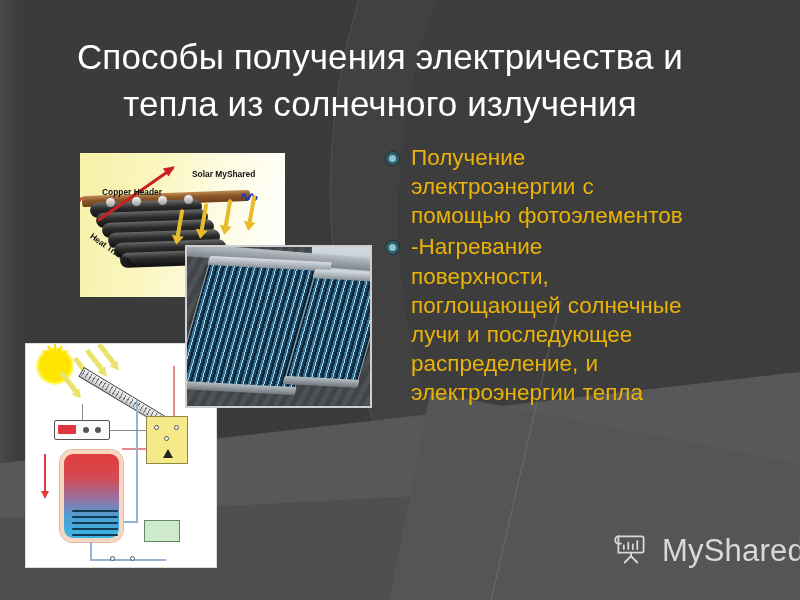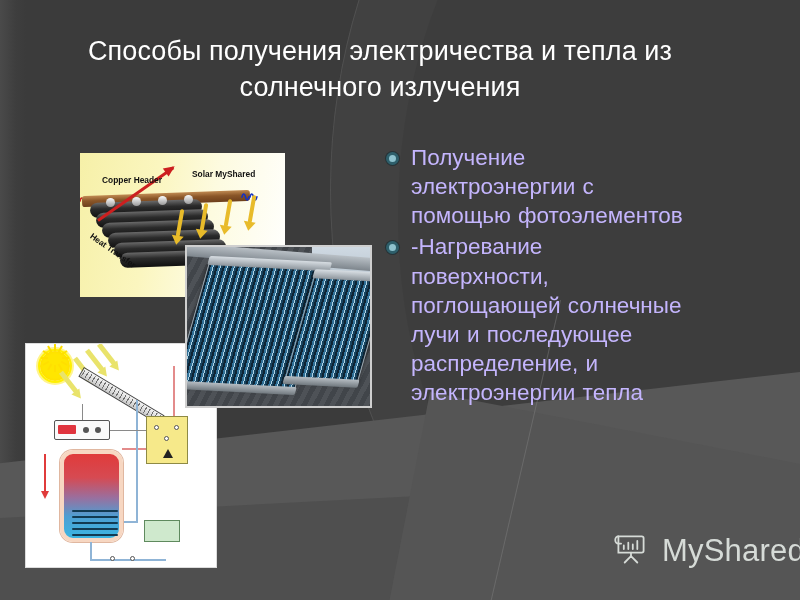--- a/index.html
+++ b/index.html
@@ -67,21 +67,21 @@
     background:rgba(130,130,130,.45);
     transform:rotate(13deg);
     transform-origin:top left;
   }
 
   
   #title {
     position:absolute; left:60px; top:34px; width:640px;
     text-align:center;
     color:#ffffff;
-    font-size:27px;
+    font-size:35px;
     line-height:1.33;
     letter-spacing:.1px;
     font-weight:400;
     z-index:30;
   }
 
   
   #bullets {
     position:absolute; left:386px; top:143px; width:300px;
     z-index:30;
@@ -93,21 +93,21 @@
   .bullet-marker {
     flex:0 0 auto;
     width:13px; height:13px;
     margin-top:9px; margin-right:12px;
     border-radius:50%;
     border:3px solid #2e5f6b;
     background:#8fc3cf;
     box-shadow:0 0 0 1px rgba(20,40,46,.6);
   }
   .bullet-text {
-    color:#c4b5fd;
+    color:#eab308;
     font-size:22.5px;
     line-height:1.295;
     font-weight:400;
     word-spacing:1px;
   }
 
   
   .shot { position:absolute; overflow:hidden; }
 
   
@@ -360,21 +360,21 @@
     <div class="cu-cap" style="left:78px; top:43px;"></div>
     <div class="cu-cap" style="left:104px;top:42px;"></div>
 
     <div class="arrow-y" style="left:98px;  top:56px; transform:rotate(10deg);"></div>
     <div class="arrow-y" style="left:122px; top:50px; transform:rotate(10deg);"></div>
     <div class="arrow-y" style="left:146px; top:46px; transform:rotate(10deg);"></div>
     <div class="arrow-y" style="left:170px; top:42px; transform:rotate(10deg);"></div>
 
     <div class="heat-arrow"></div>
 
-    <div class="lbl" style="left:22px; top:22px;">Copper Header</div>
+    <div class="lbl" style="left:22px; top:34px;">Copper Header</div>
     <div class="lbl" style="left:112px; top:16px;">Solar MyShared</div>
     <div class="lbl" style="left:14px; top:78px; transform:rotate(35deg); transform-origin:left top;">Heat Transfer</div>
   </div>
 
   <div class="shot" id="img-panels">
     <div id="ph-roof"></div>
     <div id="ph-sky"></div>
     <div id="ph-tree"></div>
     <div id="ph-ridge"></div>
     <div class="panel" id="panel-a">

